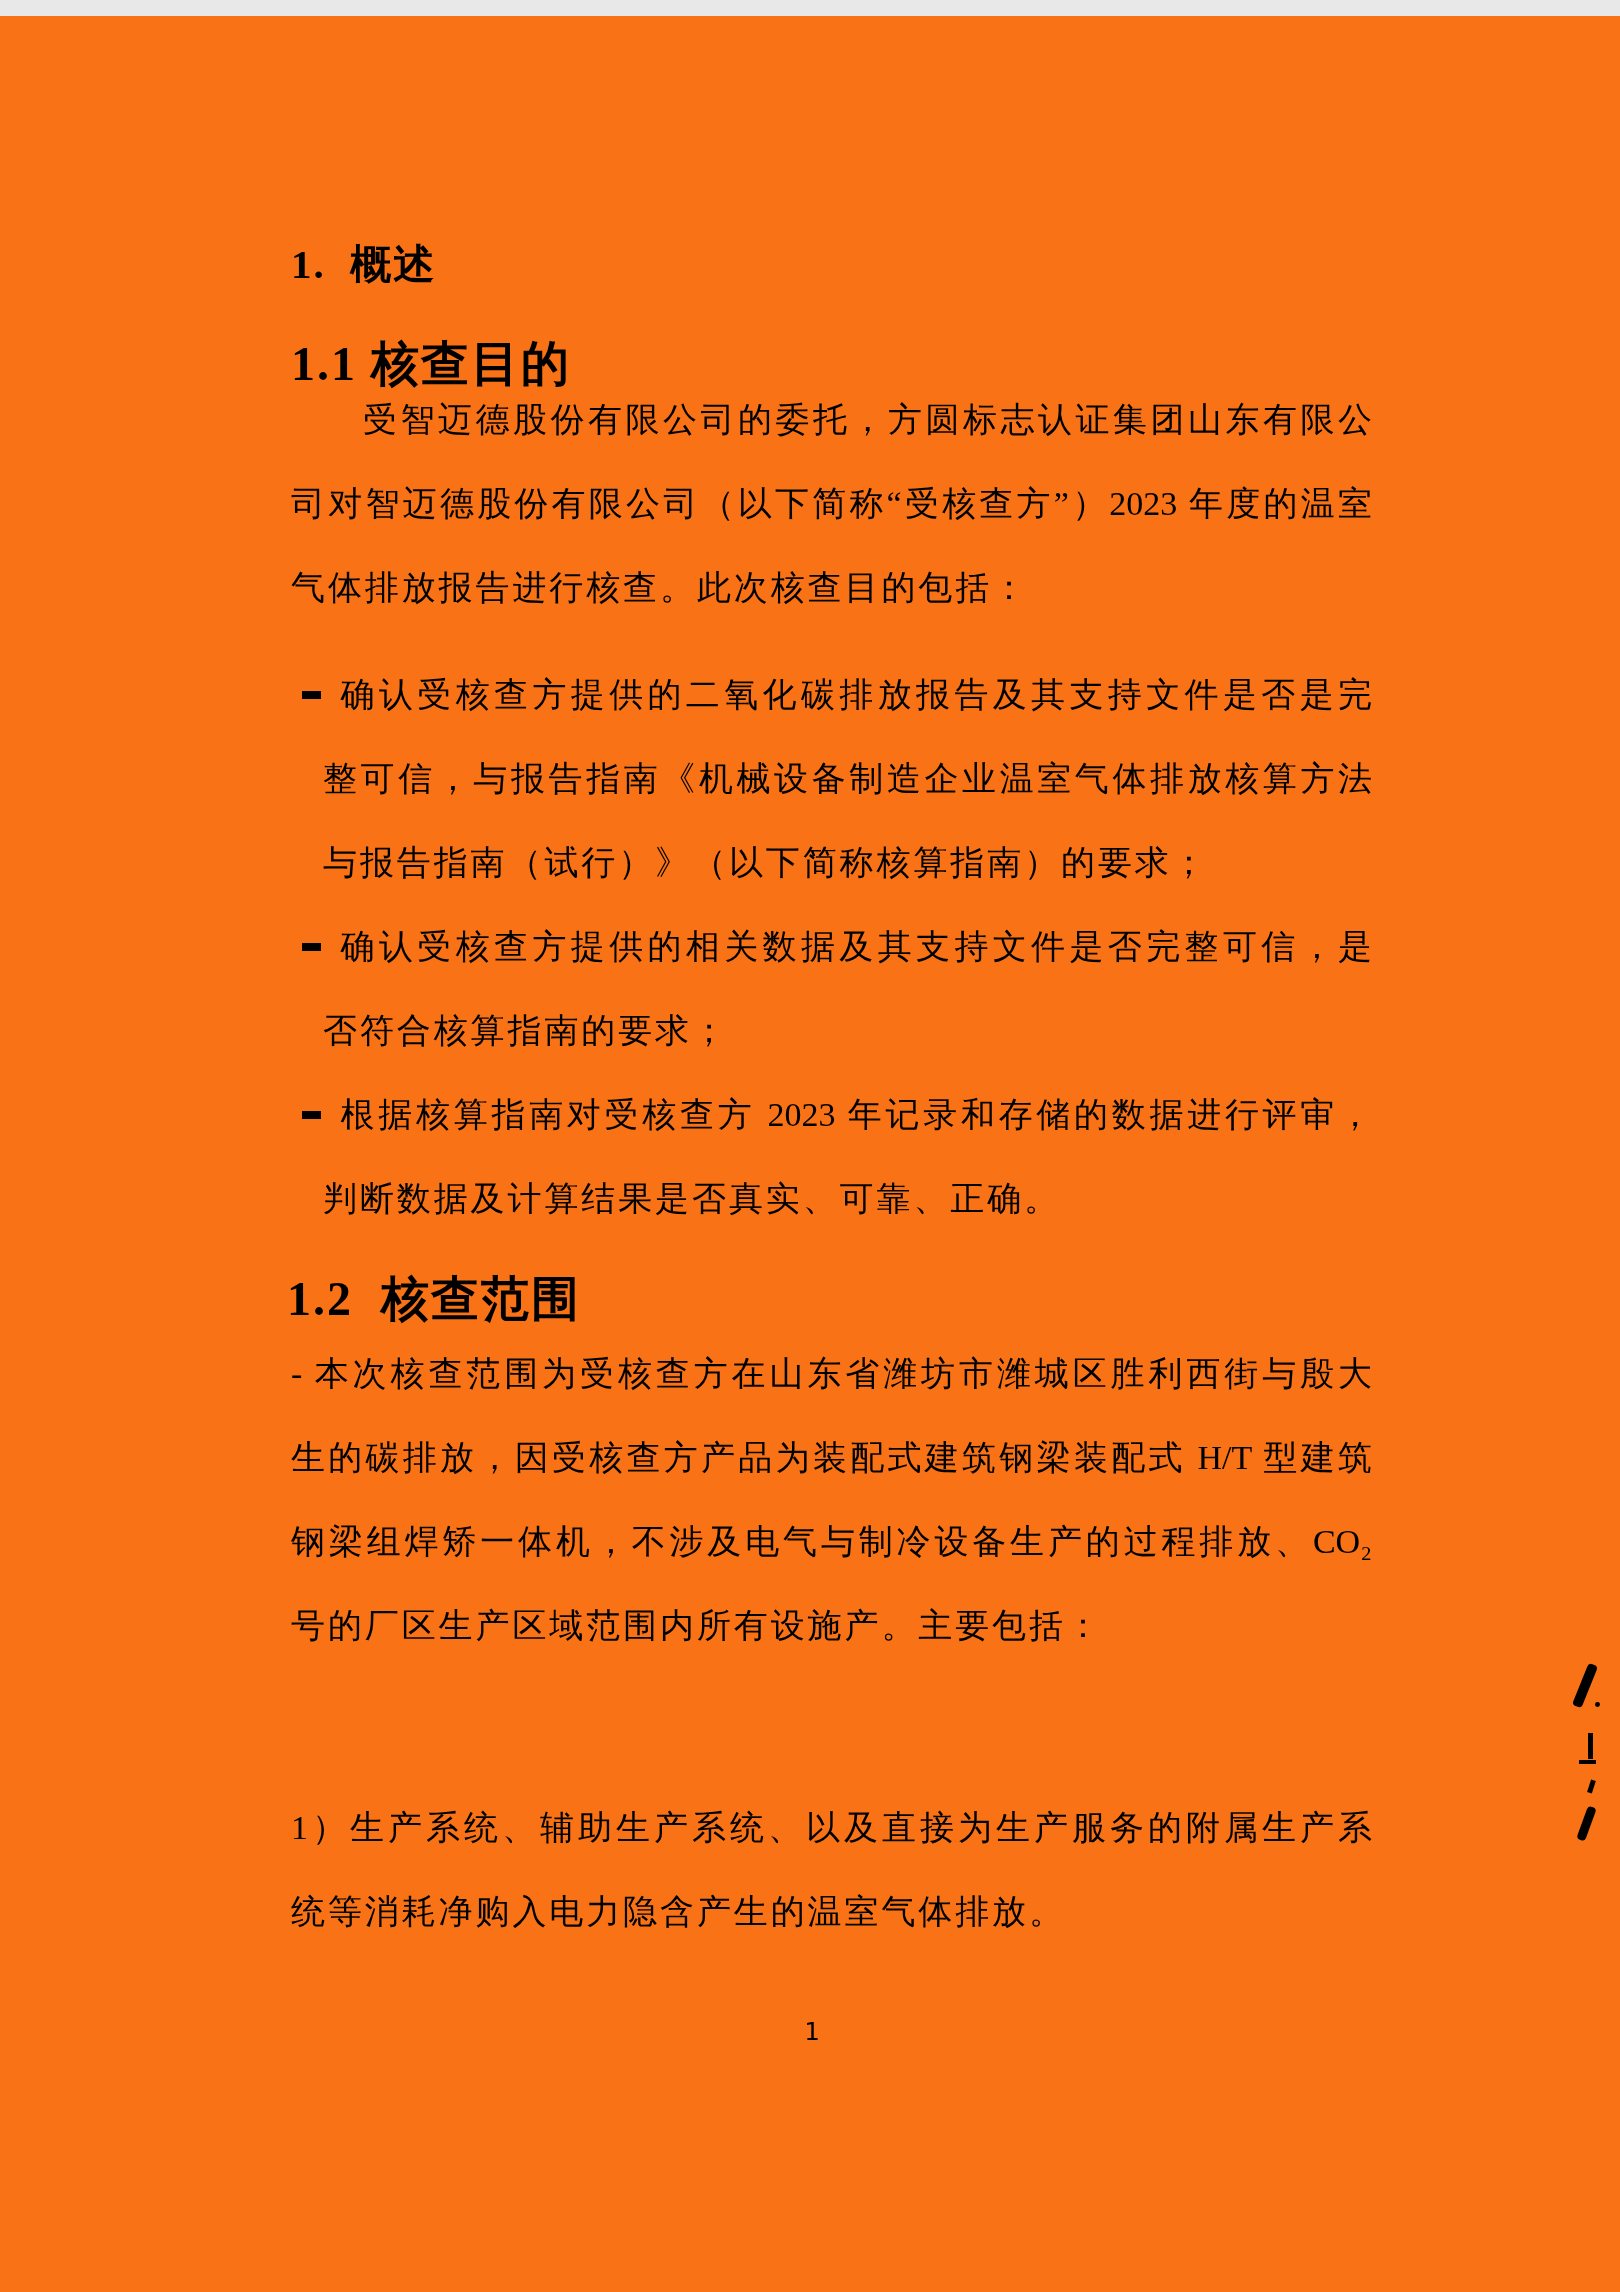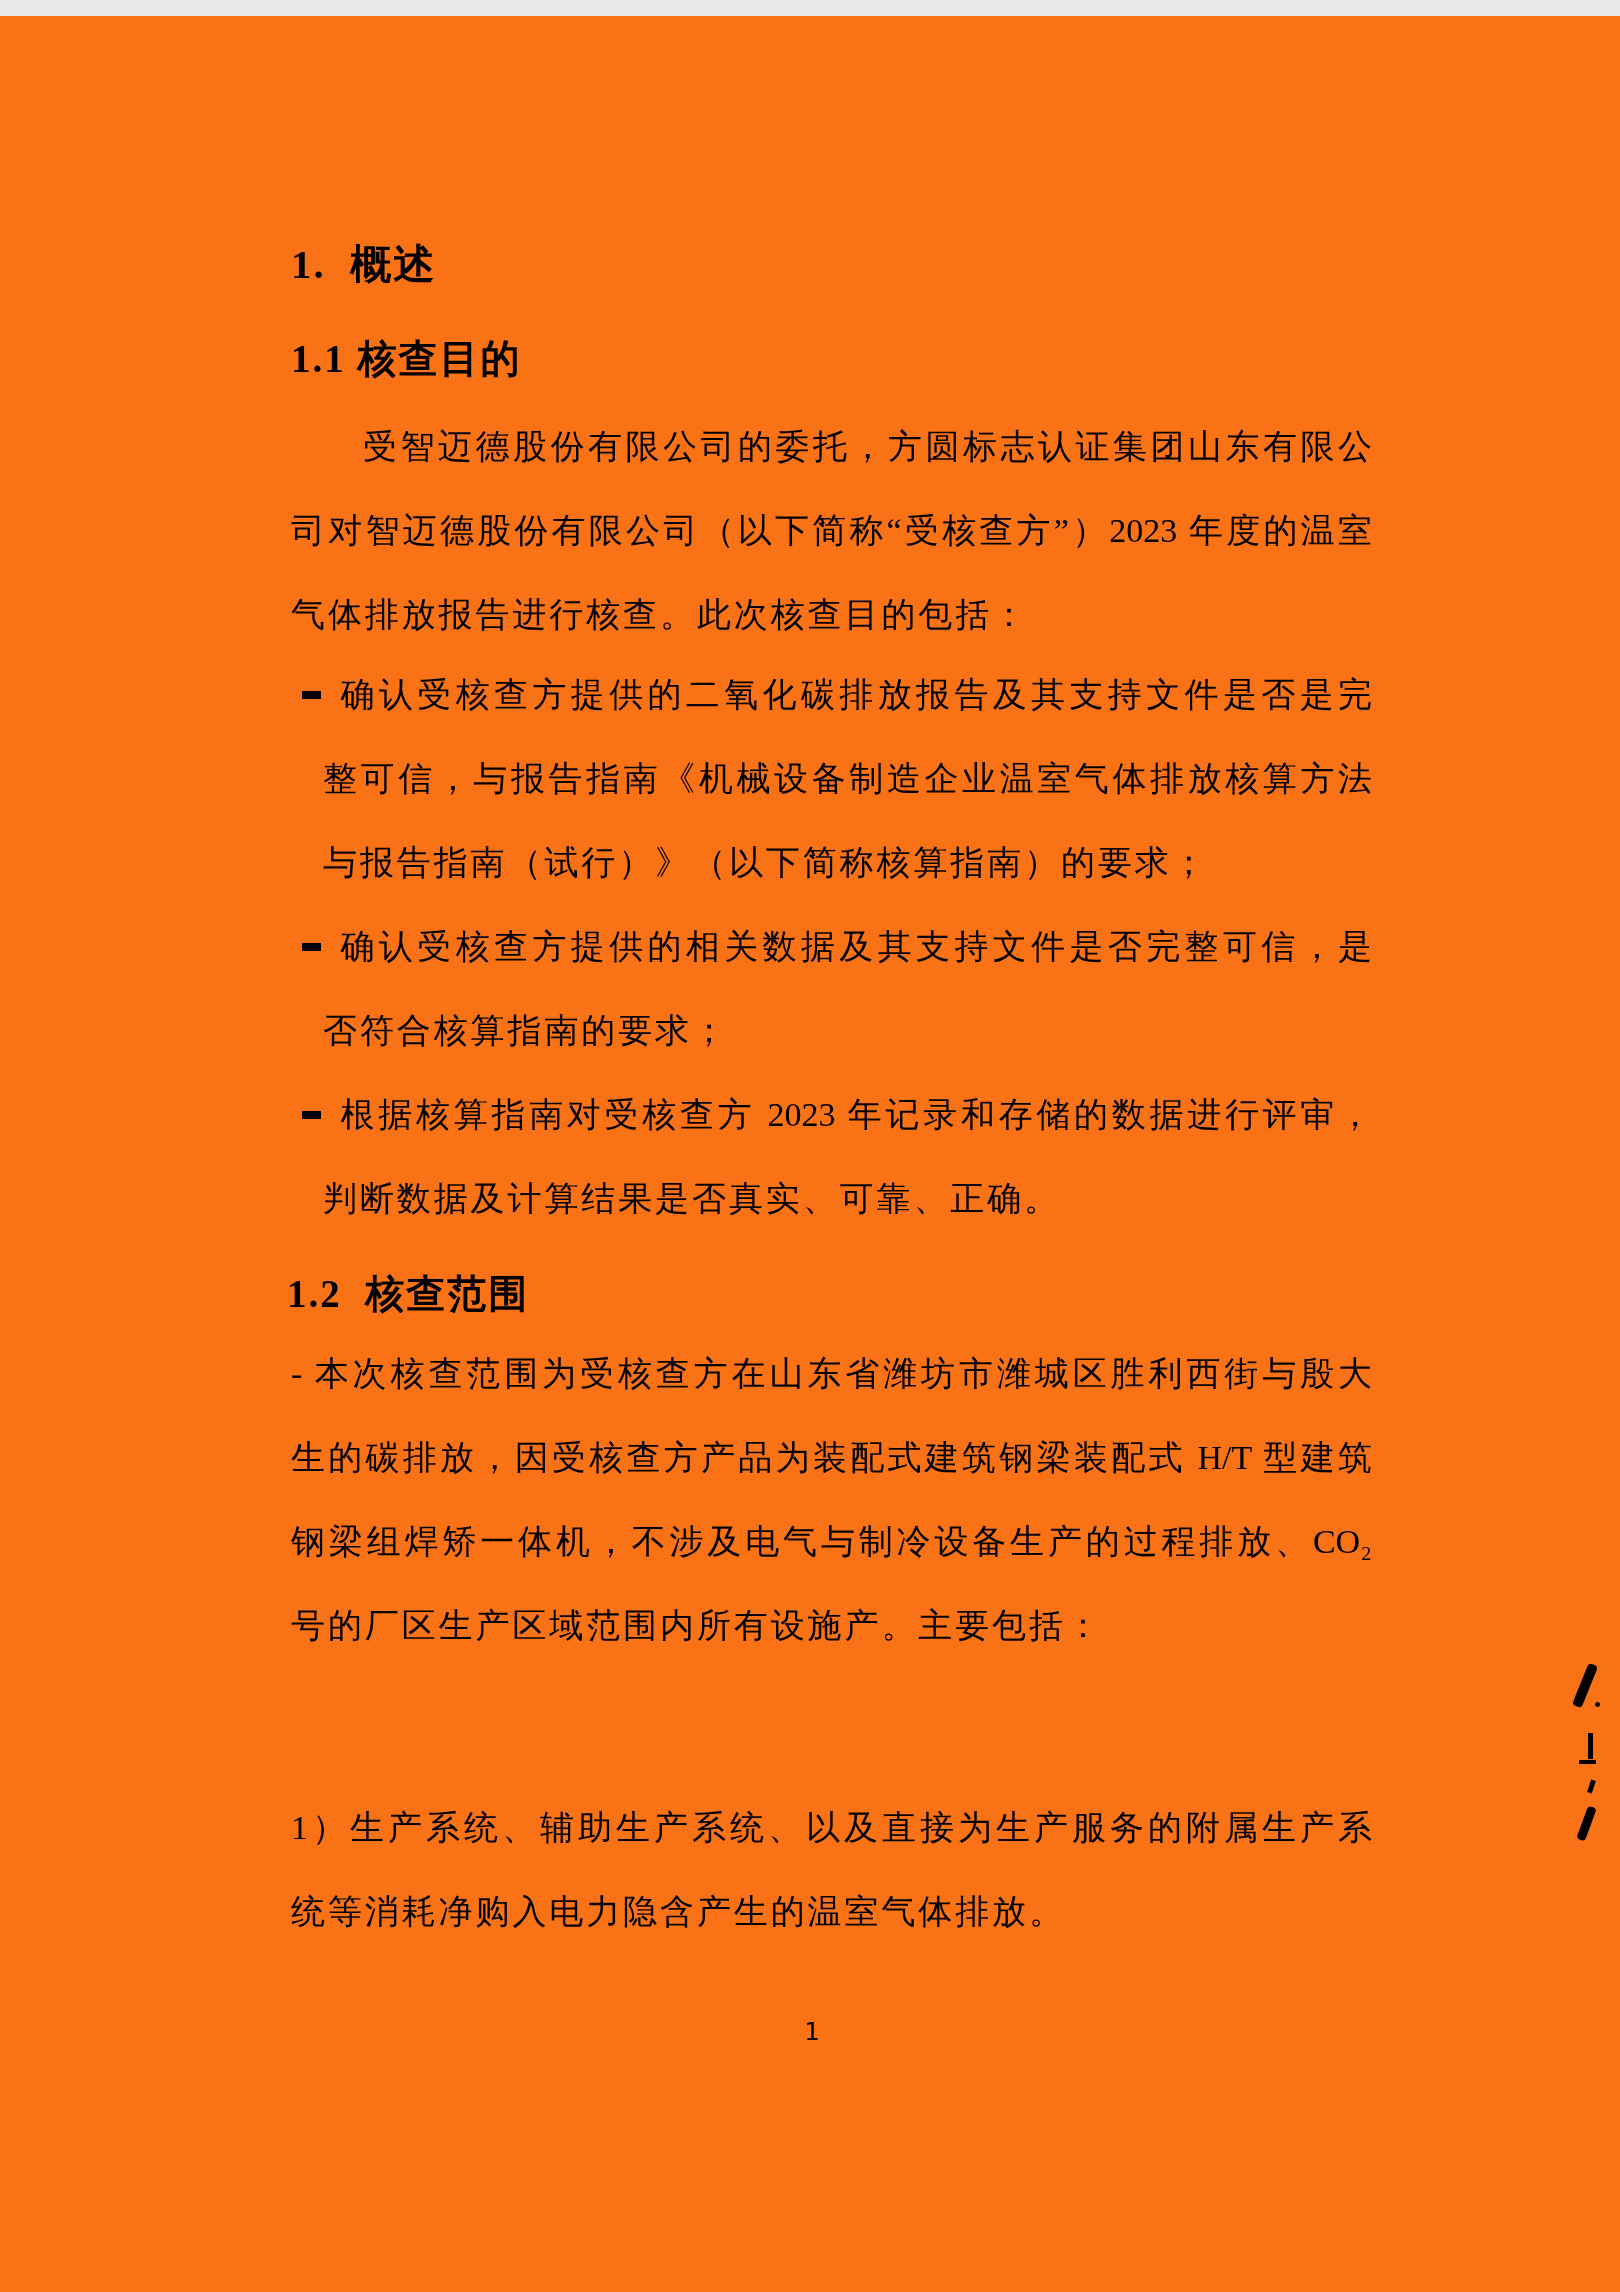--- a/index.html
+++ b/index.html
@@ -12,30 +12,30 @@
     font-family:"Liberation Serif","DejaVu Serif",serif;
     overflow:hidden;
   }
   .abs{position:absolute;}
   .h1{
     left:291px;top:221px;
     font-size:41px;font-weight:700;
     letter-spacing:2px;white-space:pre-wrap;
   }
   .h2{
-    font-size:39px;font-weight:700;
+    font-size:48px;font-weight:700;
     letter-spacing:2px;white-space:pre-wrap;
   }
   .h2.purpose{left:291px;top:316px;}
   .h2.scope{left:287px;top:1251px;}
   .para,.list{
     left:291px;width:1081px;
     font-size:34px;
   }
-  .p1{top:389px;}
+  .p1{top:362px;}
   .list{top:637px;}
   .p2{top:1316px;}
   .p3{top:1770px;}
   .line{
     line-height:84px;height:84px;
     text-align:justify;
     text-align-last:justify;
     white-space:pre-wrap;
   }
   .line.last{

